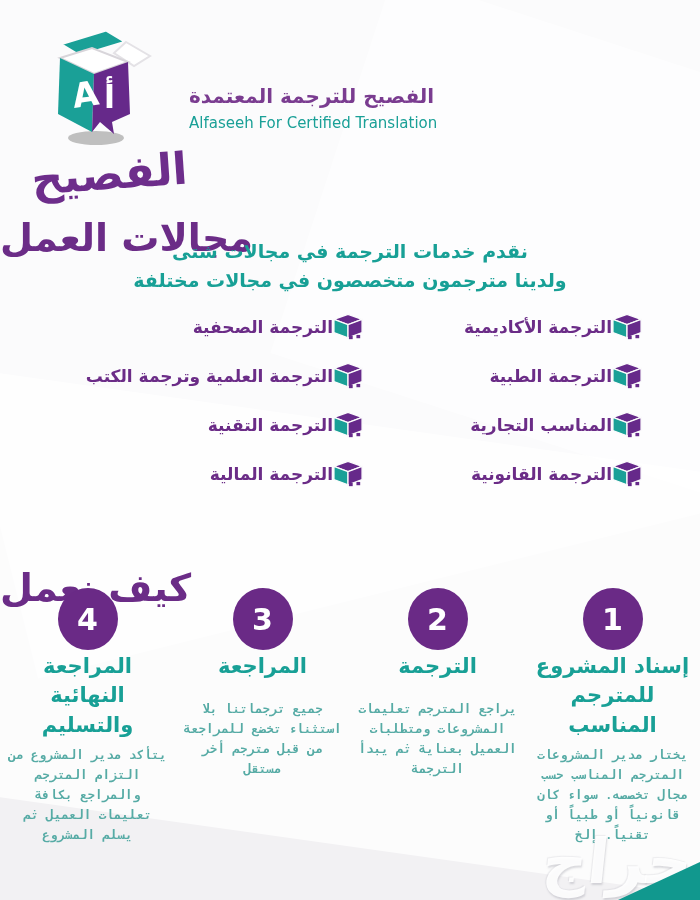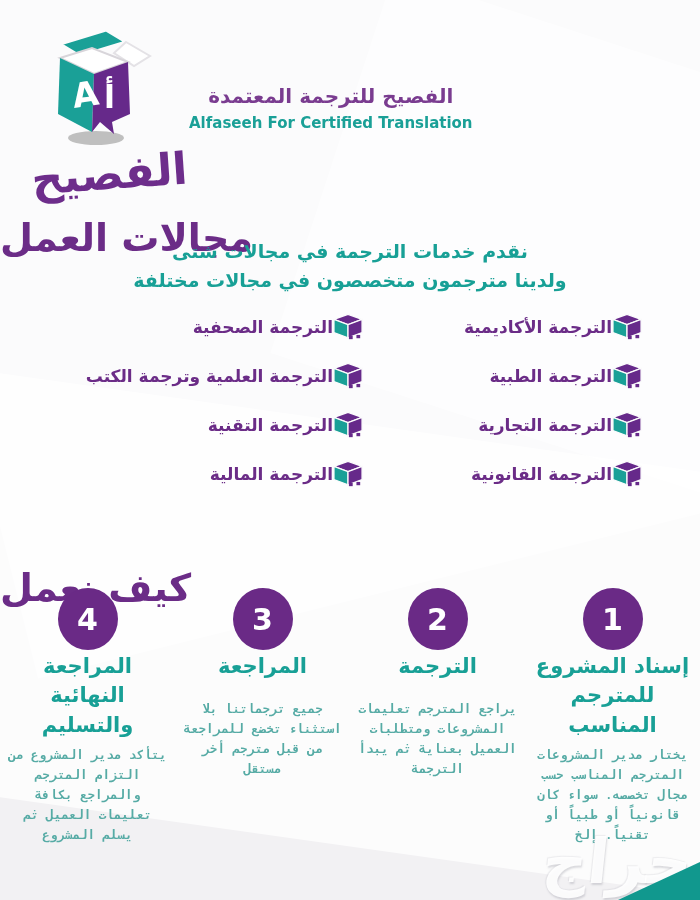--- a/index.html
+++ b/index.html
@@ -18,23 +18,23 @@
   .content { position:absolute; inset:0; }
 
   
   .header { position:absolute; top:22px; left:22px; display:flex; align-items:flex-start; }
   .logo { width:155px; height:175px; position:relative; }
   .logo svg { display:block; }
   .logo-word {
     position:absolute; left:50%; bottom:-2px; transform:translateX(-44%) rotate(-4deg);
     font-size:44px; font-weight:bold; color:#6d2d8b; white-space:nowrap;
   }
-  .brand { margin:62px 15px 0 12px; text-align:center; }
+  .brand { margin:62px 15px 0 12px; text-align:left; }
   .brand-ar { color:#7a3c90; font-size:20px; font-weight:bold; direction:rtl; }
-  .brand-en { color:#1aa097; font-size:15px; font-weight:bold; margin-top:6px; }
+  .brand-en { color:#1aa097; font-size:15px; font-weight:normal; margin-top:6px; }
 
   
   .sec1-title, .sec2-title {
     position:absolute; width:100%; text-align:left;
     color:#6b2c87; font-size:38px; font-weight:bold; direction:rtl;margin-top:33px;
   }
   .sec1-title { top:183px; }
   .intro {
     position:absolute; top:237px; width:100%; text-align:center; direction:rtl;
     color:#18a096; font-size:19px; font-weight:bold; line-height:1.5;
@@ -170,21 +170,21 @@
       </div>
 
       <div class="field col-r">
         <svg class="cube" width="30" height="27" viewBox="0 0 32 28">
             <polygon points="16,1 31,6.5 16,12 1,6.5" fill="#66298a" stroke="#fbfbfc" stroke-width="1.4"></polygon>
             <polygon points="1,6.5 16,12 16,26 1,20.5" fill="#1aa097" stroke="#fbfbfc" stroke-width="1.4"></polygon>
             <polygon points="31,6.5 16,12 16,26 31,20.5" fill="#66298a" stroke="#fbfbfc" stroke-width="1.4"></polygon>
             <rect x="17" y="24" width="4" height="3.5" fill="#66298a"></rect>
             <rect x="25" y="23" width="4" height="3.5" fill="#66298a"></rect>
           </svg>
-        <span class="field-label">الترجمة التجارية</span>
+        <span class="field-label">المناسب التجارية</span>
       </div>
       <div class="field col-l">
         <svg class="cube" width="30" height="27" viewBox="0 0 32 28">
             <polygon points="16,1 31,6.5 16,12 1,6.5" fill="#66298a" stroke="#fbfbfc" stroke-width="1.4"></polygon>
             <polygon points="1,6.5 16,12 16,26 1,20.5" fill="#1aa097" stroke="#fbfbfc" stroke-width="1.4"></polygon>
             <polygon points="31,6.5 16,12 16,26 31,20.5" fill="#66298a" stroke="#fbfbfc" stroke-width="1.4"></polygon>
             <rect x="17" y="24" width="4" height="3.5" fill="#66298a"></rect>
             <rect x="25" y="23" width="4" height="3.5" fill="#66298a"></rect>
           </svg>
         <span class="field-label">الترجمة التقنية</span>

